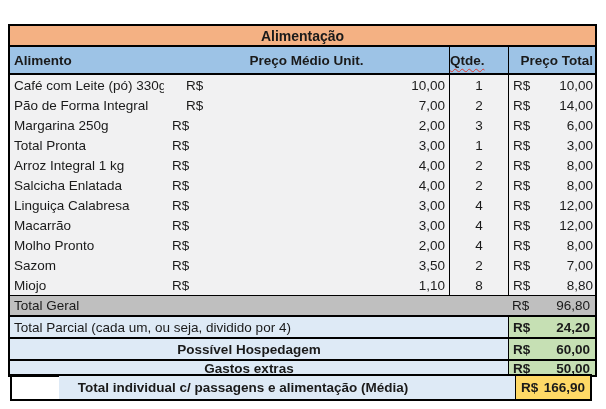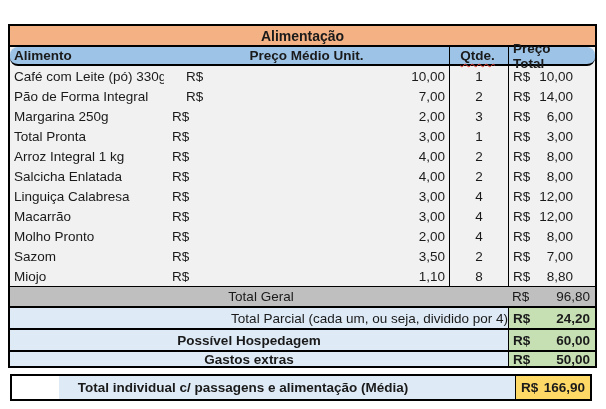--- a/index.html
+++ b/index.html
@@ -11,38 +11,38 @@
   *{margin:0;padding:0;box-sizing:border-box;}
   html,body{width:606px;height:409px;background:#ffffff;overflow:hidden;}
   body{font-family:"Liberation Sans","DejaVu Sans",sans-serif;font-size:13.5px;color:#1a1a1a;position:relative;}
 
   .table{position:absolute;left:8px;top:24px;width:589px;border:2px solid var(--border);background:var(--body-bg);}
   .row{display:flex;align-items:center;}
 
   .row-title{height:21px;border-bottom:2px solid var(--border);background:var(--title-bg);
     justify-content:center;font-weight:700;font-size:14px;}
 
-  .row-header{height:19px;border-bottom:2px solid var(--border);background:var(--header-bg);font-weight:700;border-radius:8px;}
+  .row-header{height:28px;border-bottom:2px solid var(--border);background:var(--header-bg);font-weight:700;}
 
   .cell-name{width:154px;padding-left:4px;white-space:nowrap;overflow:hidden;}
   .cell-unit{width:286px;display:flex;justify-content:space-between;padding:0 4px 0 8px;border-right:1px solid var(--border);align-self:stretch;align-items:center;}
   .cell-unit-header{width:286px;text-align:center;border-right:1px solid var(--border);align-self:stretch;display:flex;align-items:center;justify-content:center;}
   .cell-qty{width:59px;text-align:center;border-right:1px solid var(--border);align-self:stretch;display:flex;align-items:center;justify-content:center;}
-  .cell-qty-header{width:59px;border-right:1px solid var(--border);align-self:stretch;display:flex;align-items:center;justify-content:center;padding-right:3px;}
-  .cell-total{flex:1;display:flex;justify-content:space-between;padding:0 22px 0 4px;align-items:center;}
+  .cell-qty-header{width:59px;border-right:1px solid var(--border);align-self:stretch;display:flex;align-items:center;justify-content:flex-start;padding-right:3px;}
+  .cell-total{flex:1;display:flex;justify-content:space-between;padding:0 2px 0 4px;align-items:center;}
 
   .row-item{height:20px;background:var(--body-bg);}
   #body-rows .row-item:nth-child(-n+2) .cell-unit{padding-left:22px;}
 
   .row-geral{height:22px;background:var(--total-geral-bg);border-top:1px solid var(--border);border-bottom:2px solid var(--border);}
-  .row-geral .cell-label{flex:1;padding-left:4px;text-align:center;}
+  .row-geral .cell-label{flex:1;padding-left:4px;}
   .money-group{width:87px;display:flex;justify-content:space-between;padding:0 5px 0 4px;}
 
   .row-blue{height:22px;background:var(--light-blue-bg);border-bottom:2px solid var(--border);}
-  .row-blue .cell-label-left{flex:1;padding-left:4px;text-align:right;}
+  .row-blue .cell-label-left{flex:1;padding-left:4px;}
   .row-blue .cell-label-center{flex:1;text-align:center;font-weight:700;padding-right:20px;}
   .cell-green{width:87px;align-self:stretch;background:var(--green-bg);border-left:1px solid var(--border);
     display:flex;justify-content:space-between;align-items:center;padding:0 5px 0 4px;font-weight:700;}
   .row-gastos{border-bottom:none;height:14px;}
 
   .footer{position:absolute;left:10px;top:374px;width:582px;height:27px;border:2px solid var(--border);display:flex;}
   .footer-label{flex:1;background:var(--light-blue-bg);display:flex;align-items:center;justify-content:center;
     font-weight:700;padding-right:88px;margin-left:47px;}
   .footer-value{width:75px;background:var(--gold-bg);border-left:1px solid var(--border);display:flex;
     justify-content:space-between;align-items:center;padding:0 5px;font-weight:700;}

